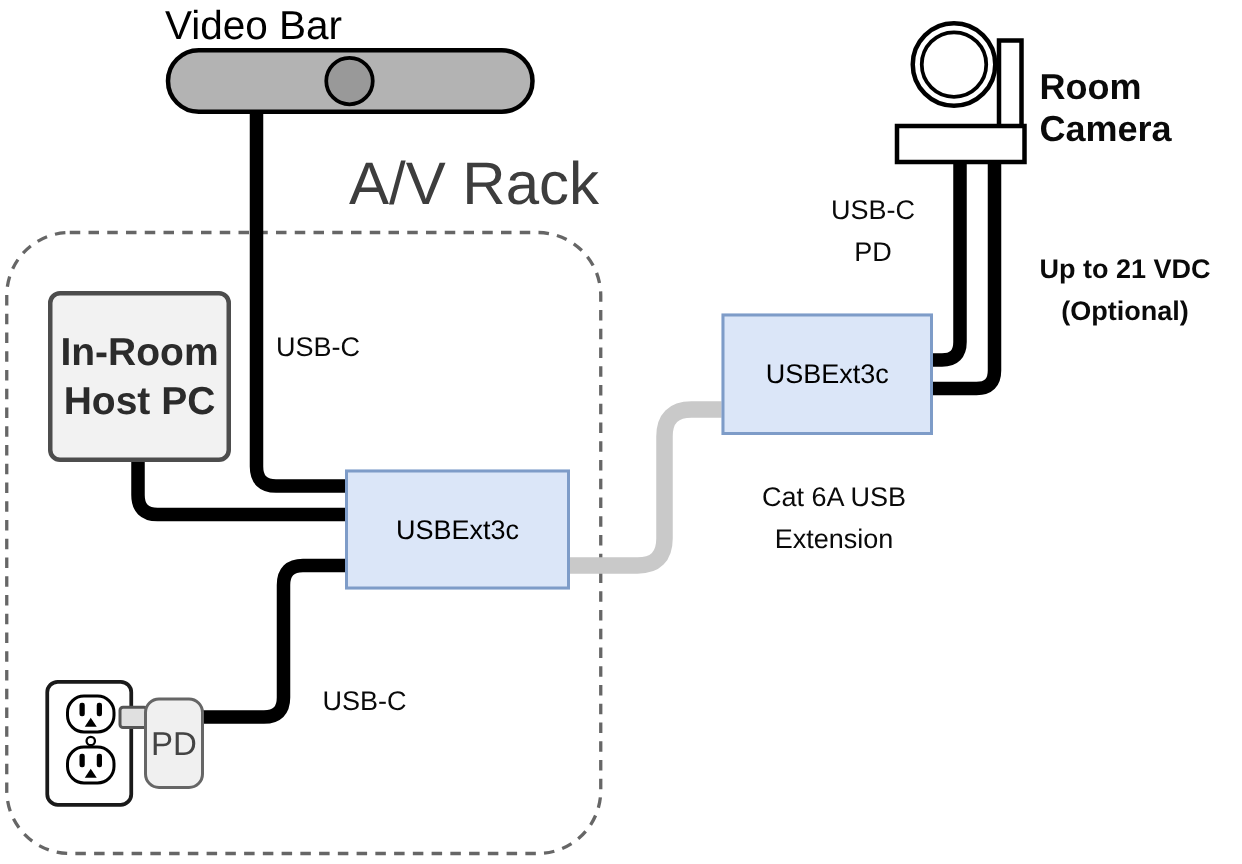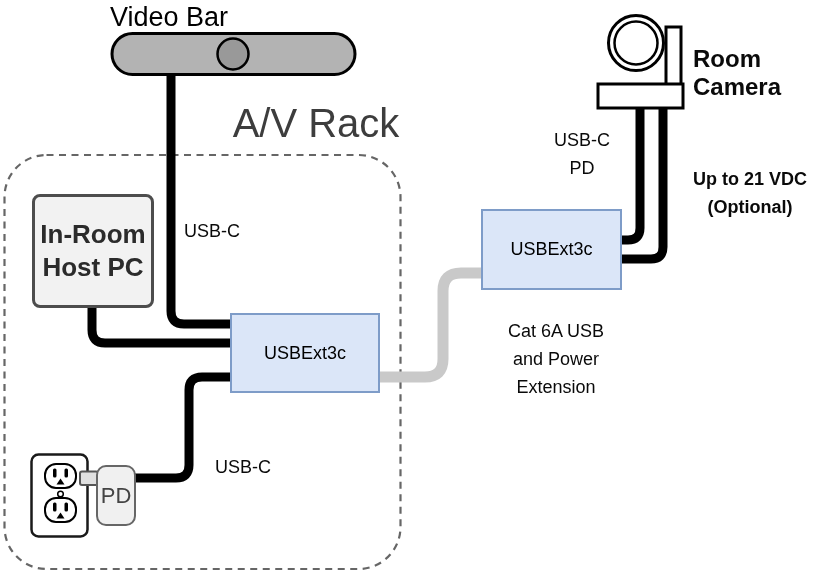--- a/index.html
+++ b/index.html
@@ -106,21 +106,20 @@
     <div>PD</div>
   </div>
 
   <div class="label" style="left:750px;top:165px;font-weight:bold;">
     <div>Up to 21 VDC</div>
     <div>(Optional)</div>
   </div>
 
   <div class="label" style="left:556px;top:317px;">
     <div>Cat 6A USB</div>
-    <div>and Power</div>
     <div>Extension</div>
   </div>
 
   <div class="label" style="left:243px;top:453px;">
     <div>USB-C</div>
   </div>
 
   <div class="device-box host-pc">
     <div>In-Room</div>
     <div>Host PC</div>

